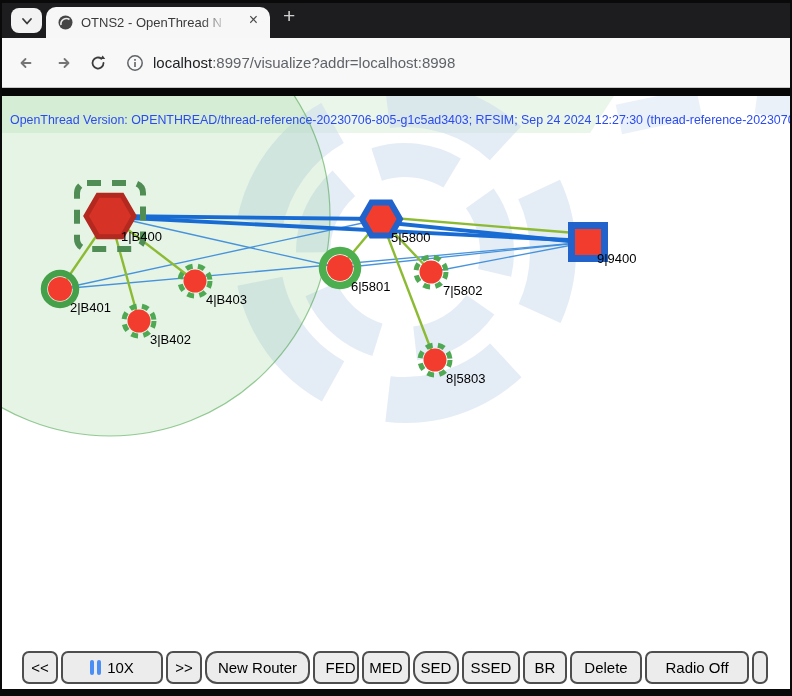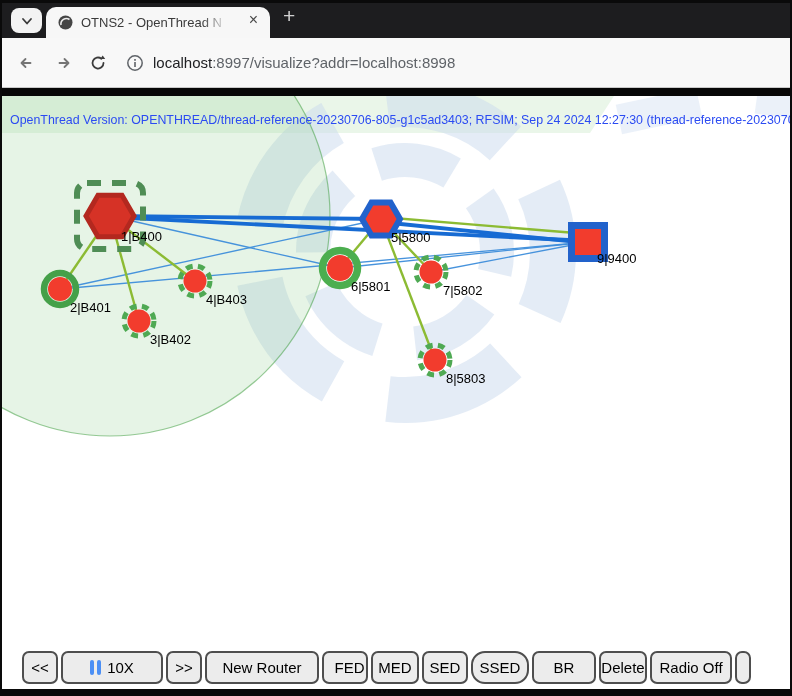--- a/index.html
+++ b/index.html
@@ -49,28 +49,28 @@
   
   .toolbar{position:absolute;left:20px;top:555px;height:34px;display:flex;gap:3px;z-index:4;}
   .tbtn{box-sizing:border-box;height:33px;border:2px solid #4e4e4e;border-radius:7px;
         background:#ececec;color:#000;font:15px "Liberation Sans",sans-serif;
         display:flex;align-items:center;justify-content:center;padding:0;white-space:nowrap;}
   .pause{display:inline-flex;gap:3px;margin-right:6px;}
   .pause i{display:block;width:4px;height:15px;background:#4b8ff5;border-radius:2px;}
   [data-name="toolbar-button-rewind"]{width:36px;}
   [data-name="toolbar-button-pause-speed"]{width:102px;}
   [data-name="toolbar-button-forward"]{width:36px;}
-  [data-name="toolbar-button-new-router"]{width:114px;}
+  [data-name="toolbar-button-new-router"]{width:105px;border-radius:12px;}
   [data-name="toolbar-button-fed"]{width:46px;padding-left:9px;}
   [data-name="toolbar-button-med"]{width:48px;}
-  [data-name="toolbar-button-sed"]{width:46px;}
-  [data-name="toolbar-button-ssed"]{width:58px;border-radius:14px;}
-  [data-name="toolbar-button-br"]{width:64px;}
-  [data-name="toolbar-button-delete"]{width:48px;}
-  [data-name="toolbar-button-radio-off"]{width:82px;}
+  [data-name="toolbar-button-sed"]{width:46px;border-radius:13px;}
+  [data-name="toolbar-button-ssed"]{width:58px;}
+  [data-name="toolbar-button-br"]{width:44px;}
+  [data-name="toolbar-button-delete"]{width:72px;}
+  [data-name="toolbar-button-radio-off"]{width:104px;}
   [data-name="toolbar-button-radio-on"]{width:82px;}
   [data-name="toolbar-button-cut-off"]{width:16px;}
 </style>
 </head>
 <body>
 
 <div class="window" data-name="browser-window">
 
   <div class="tabbar" data-name="tab-strip">
     <div class="chev-pill" data-name="tab-search-button">

